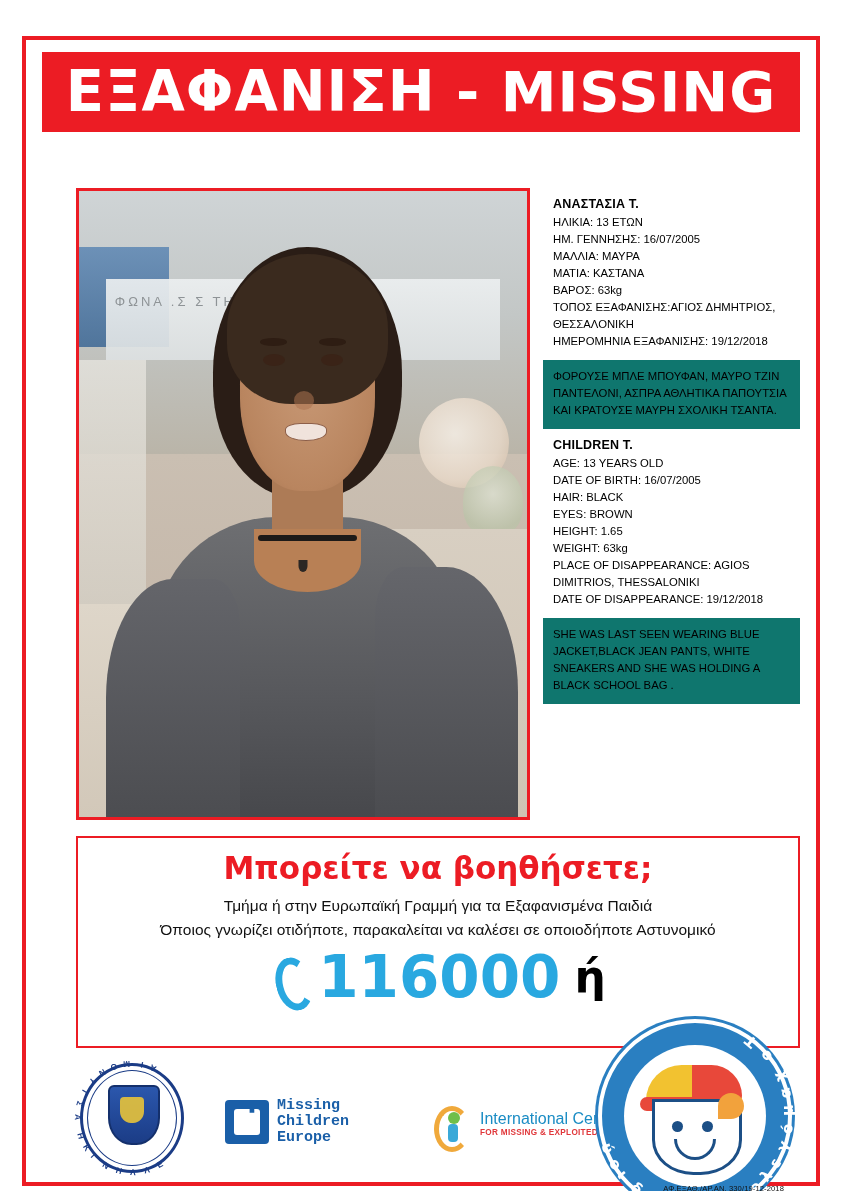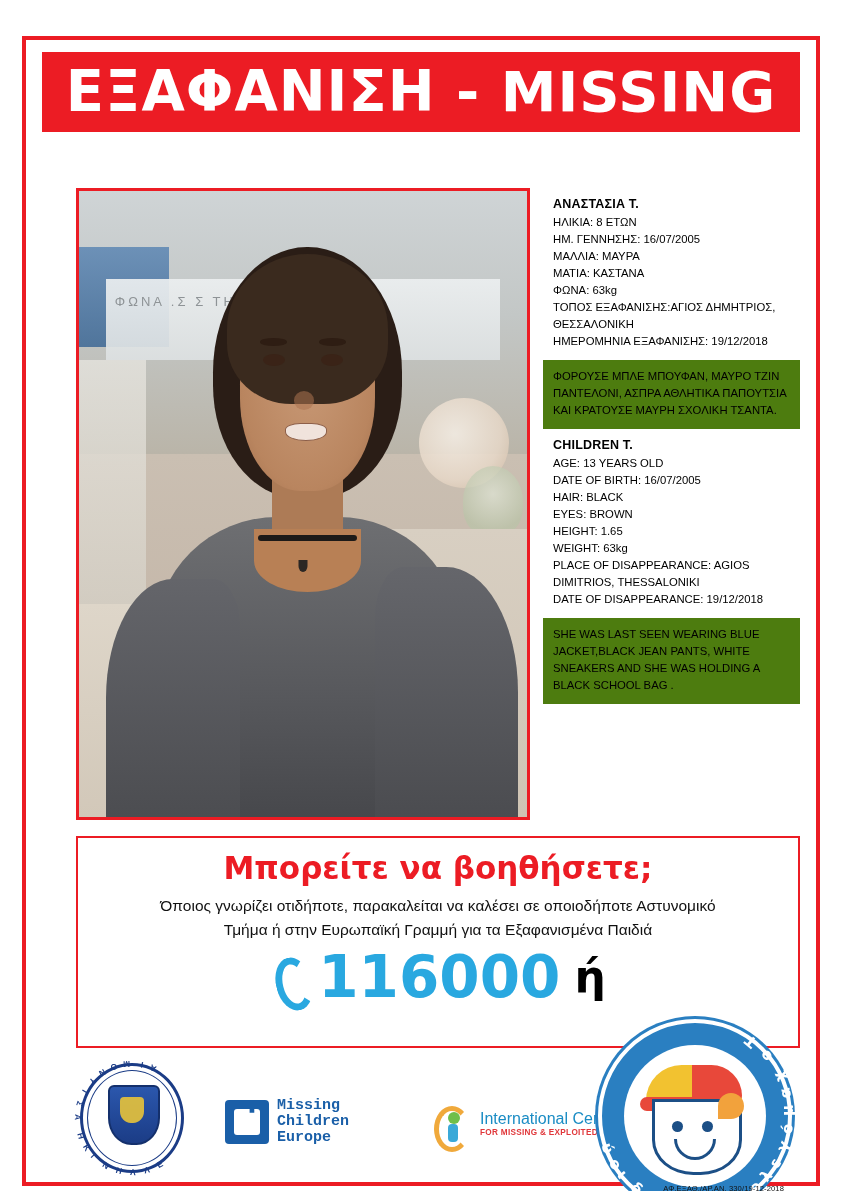--- a/index.html
+++ b/index.html
@@ -195,21 +195,21 @@
     width: 257px;
     box-sizing:border-box;
   }
   .info-block {
     padding: 8px 10px 10px 10px;
     box-sizing:border-box;
     font-size: 11.3px;
     line-height: 17px;
   }
   .info-block.plain { background:#ffffff; }
-  .info-block.shaded { background:#4d7c0f; }
+  .info-block.shaded { background:#0f766e; }
   .info-name {
     font-weight: bold;
     font-size: 12.5px;
     letter-spacing: .2px;
     margin-bottom: 1px;
   }
   .info-line { white-space: normal; }
 
   
   .help-box {
@@ -480,25 +480,25 @@
       <div class="subj-mouth"></div>
       <div class="subj-choker"></div>
       <div class="subj-pendant"></div>
     </div>
   </div>
 
   <div class="info-col">
 
     <div class="info-block plain">
       <div class="info-name">ΑΝΑΣΤΑΣΙΑ Τ.</div>
-      <div class="info-line">ΗΛΙΚΙΑ: 8 ΕΤΩΝ</div>
+      <div class="info-line">ΗΛΙΚΙΑ: 13 ΕΤΩΝ</div>
       <div class="info-line">ΗΜ. ΓΕΝΝΗΣΗΣ: 16/07/2005</div>
       <div class="info-line">ΜΑΛΛΙΑ: ΜΑΥΡΑ</div>
       <div class="info-line">ΜΑΤΙΑ: ΚΑΣΤΑΝΑ</div>
-      <div class="info-line">ΦΩΝΑ: 63kg</div>
+      <div class="info-line">ΒΑΡΟΣ: 63kg</div>
       <div class="info-line">ΤΟΠΟΣ ΕΞΑΦΑΝΙΣΗΣ:ΑΓΙΟΣ ΔΗΜΗΤΡΙΟΣ, ΘΕΣΣΑΛΟΝΙΚΗ</div>
       <div class="info-line">ΗΜΕΡΟΜΗΝΙΑ ΕΞΑΦΑΝΙΣΗΣ: 19/12/2018</div>
     </div>
 
     <div class="info-block shaded">
       <div class="info-line">ΦΟΡΟΥΣΕ ΜΠΛΕ ΜΠΟΥΦΑΝ, ΜΑΥΡΟ ΤΖΙΝ ΠΑΝΤΕΛΟΝΙ, ΑΣΠΡΑ ΑΘΛΗΤΙΚΑ ΠΑΠΟΥΤΣΙΑ ΚΑΙ  ΚΡΑΤΟΥΣΕ ΜΑΥΡΗ ΣΧΟΛΙΚΗ ΤΣΑΝΤΑ.</div>
     </div>
 
     <div class="info-block plain">
       <div class="info-name">CHILDREN T.</div>
@@ -514,22 +514,22 @@
 
     <div class="info-block shaded">
       <div class="info-line">SHE WAS LAST SEEN WEARING BLUE JACKET,BLACK JEAN PANTS, WHITE SNEAKERS AND SHE WAS HOLDING A BLACK SCHOOL BAG .</div>
     </div>
 
   </div>
 
   <div class="help-box">
     <div class="help-title">Μπορείτε να βοηθήσετε;</div>
     <div class="help-sub">
+      <div>Τμήμα ή στην Ευρωπαϊκή Γραμμή για τα Εξαφανισμένα Παιδιά</div>
       <div>Όποιος γνωρίζει οτιδήποτε, παρακαλείται να καλέσει σε οποιοδήποτε Αστυνομικό</div>
-      <div>Τμήμα ή στην Ευρωπαϊκή Γραμμή για τα Εξαφανισμένα Παιδιά</div>
     </div>
     <div class="help-numbers">
       <span class="phone-glyph"></span>
       <span>116000</span>
       <span class="sep">ή</span>
     </div>
   </div>
 
   <div class="footer">
 

